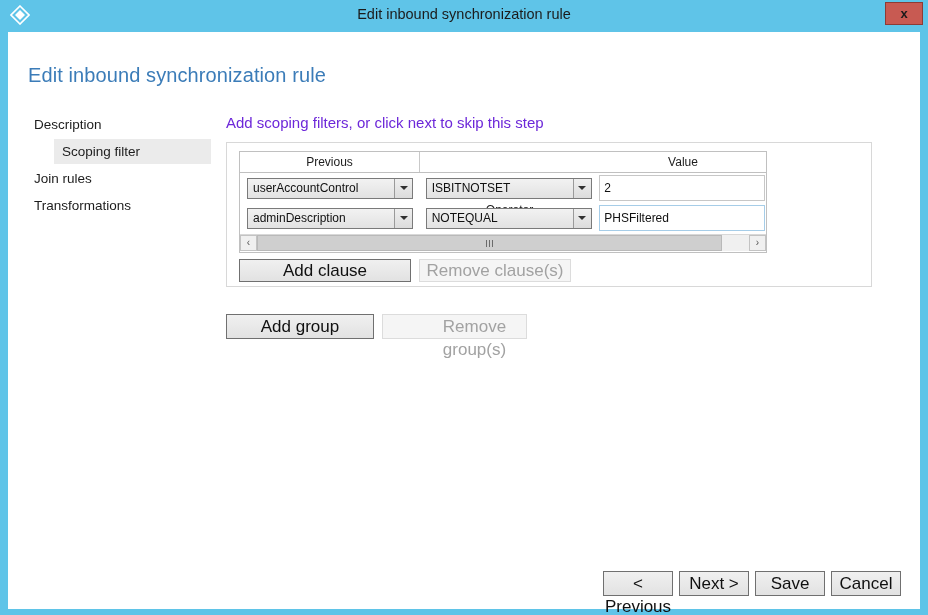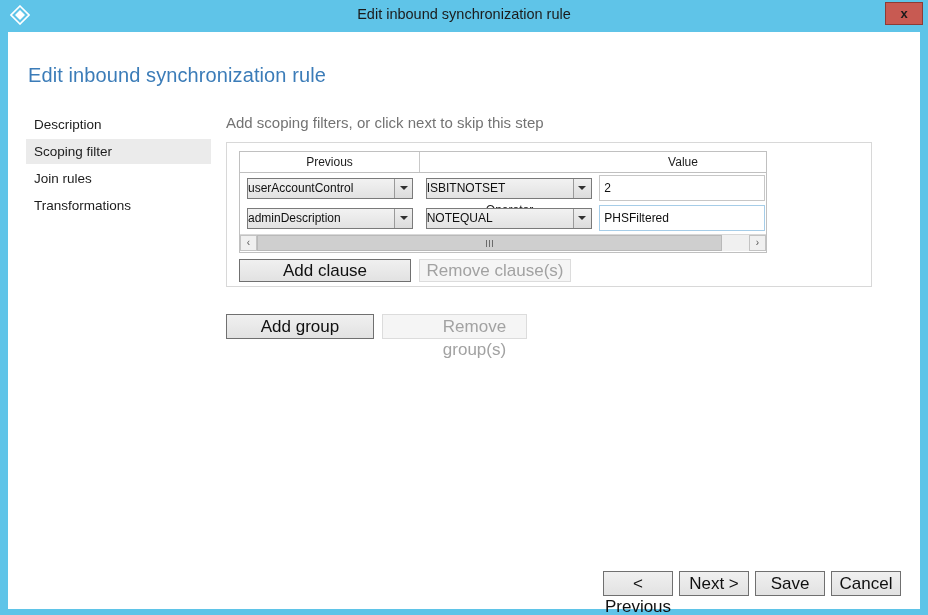--- a/index.html
+++ b/index.html
@@ -93,29 +93,30 @@
     line-height: 25px;
     padding-left: 8px;
     font-size: 13.5px;
     color: #1c1c1c;
     cursor: pointer;
     font-family: "Liberation Sans", sans-serif;
     white-space: nowrap;
   }
   .nav-item.selected {
     background: #ebebeb;
+    margin-left: 28px;
   }
   .nav-gap { height: 2px; }
 
   
   #content-heading {
     position: absolute;
     left: 218px; top: 82px;
     font-size: 15px;
-    color: #737373;
+    color: #6d28d9;
     font-family: "Liberation Sans", sans-serif;
   }
 
   
   #group-box {
     position: absolute;
     left: 218px; top: 110px;
     width: 646px;
     height: 145px;
     border: 1px solid #d8d8d8;
@@ -168,20 +169,21 @@
     background: linear-gradient(#f2f2f2, #e2e2e2);
     display: flex;
     align-items: center;
     cursor: pointer;
     margin-left: 5px;
   }
   .combo .combo-text {
     flex: 1;
     font-size: 12px;
     color: #101010;
+    padding-left: 5px;
     white-space: nowrap;
     overflow: hidden;
     font-family: "Liberation Sans", sans-serif;
   }
   .combo .combo-btn {
     width: 18px;
     height: 19px;
     border-left: 1px solid #9a9a9a;
     background: linear-gradient(#efefef, #dcdcdc);
     display: flex;

